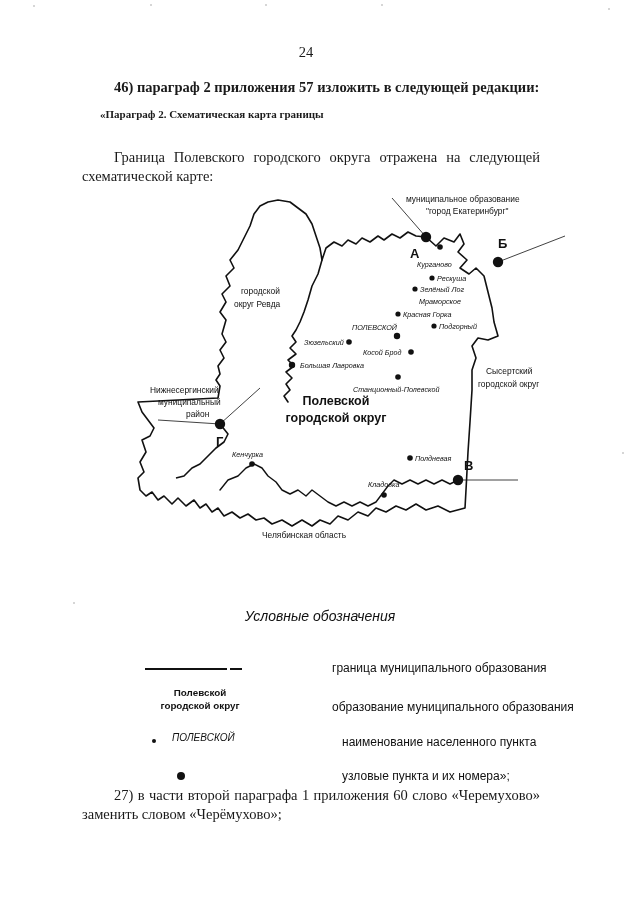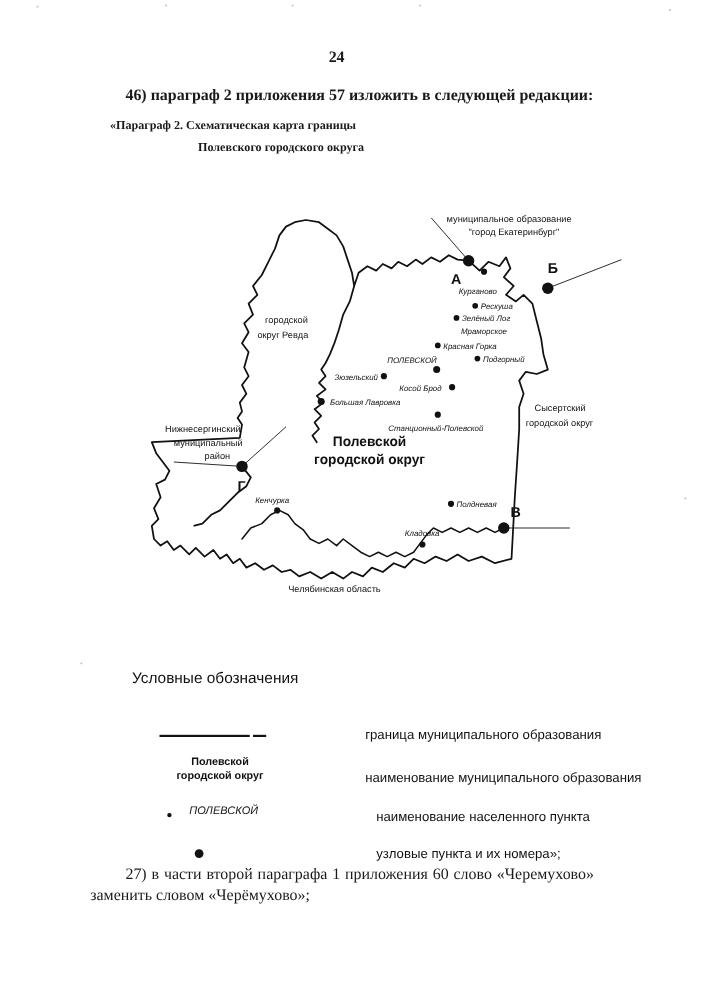--- a/index.html
+++ b/index.html
@@ -34,21 +34,20 @@
 
   
   .page-number {
     position: absolute;
     top: 44px;
     left: 0;
     width: 612px;
     text-align: center;
     font-size: 14.5px;
     font-family: "Liberation Serif", serif;
-    font-weight: bold;
   }
   .para {
     position: absolute;
     font-size: 14.5px;
     line-height: 19px;
     text-align: justify;
     font-family: "Liberation Serif", serif;
   }
   .para.indent { text-indent: 32px; }
   .intro {
@@ -119,23 +118,25 @@
     left: 120px;
     top: 608px;
     width: 460px;
     height: 168px;
   }
   .legend-title {
     position: absolute;
     left: 0;
     top: 0;
     width: 400px;
+    text-align: center;
     font-family: "Liberation Sans", sans-serif;
     font-size: 14px;
     color: #111;
+    font-style: italic;
   }
   .legend-row {
     position: absolute;
     left: 0;
     width: 460px;
     height: 34px;
   }
   .legend-sym {
     position: absolute;
     left: 0;
@@ -220,23 +221,23 @@
   <div class="speck" style="left:608px; top:8px;"></div>
   <div class="speck" style="left:73px;  top:602px;"></div>
   <div class="speck" style="left:622px; top:452px;"></div>
 
   <div class="page-number">24</div>
 
   <div class="para indent intro">46) параграф 2 приложения 57 изложить в следующей редакции:</div>
 
   <div class="map-title">
     <span class="l1">«Параграф 2. Схематическая карта границы</span>
-    <span class="l2">Полевского городского округа</span>
   </div>
 
+  <div class="para indent lead">Граница Полевского городского округа отражена на следующей схематической карте:</div>
 
   <div class="map-wrap">
     <svg width="520" height="370" viewBox="0 0 520 370" xmlns="http://www.w3.org/2000/svg">
 
       <path fill="none" stroke="#111" stroke-width="1.6" stroke-linejoin="round" stroke-linecap="round" d="M 306,47
            L 316,56 L 324,48 L 334,52 L 340,44 L 344,54 L 338,62
            L 347,70 L 340,78 L 349,84 L 356,78 L 364,86
            L 368,102 L 372,118 L 374,132 L 378,146
            L 368,150 L 358,148 L 352,156 L 356,168
            L 352,180 L 352,200 L 350,232 L 348,262 L 346,300 L 345,318
@@ -370,21 +371,21 @@
       <div class="legend-desc">граница муниципального образования</div>
     </div>
 
     <div class="legend-row" style="top:78px;">
       <div class="legend-sym">
         <div class="sym-okrug">
           <span>Полевской</span><br>
           <span>городской округ</span>
         </div>
       </div>
-      <div class="legend-desc" style="top:14px;">наименование муниципального образования</div>
+      <div class="legend-desc" style="top:14px;">образование муниципального образования</div>
     </div>
 
     <div class="legend-row" style="top:118px;">
       <div class="legend-sym">
         <div class="sym-dot-small"></div>
         <div class="sym-place">ПОЛЕВСКОЙ</div>
       </div>
       <div class="legend-desc" style="left:222px;">наименование населенного пункта</div>
     </div>
 

